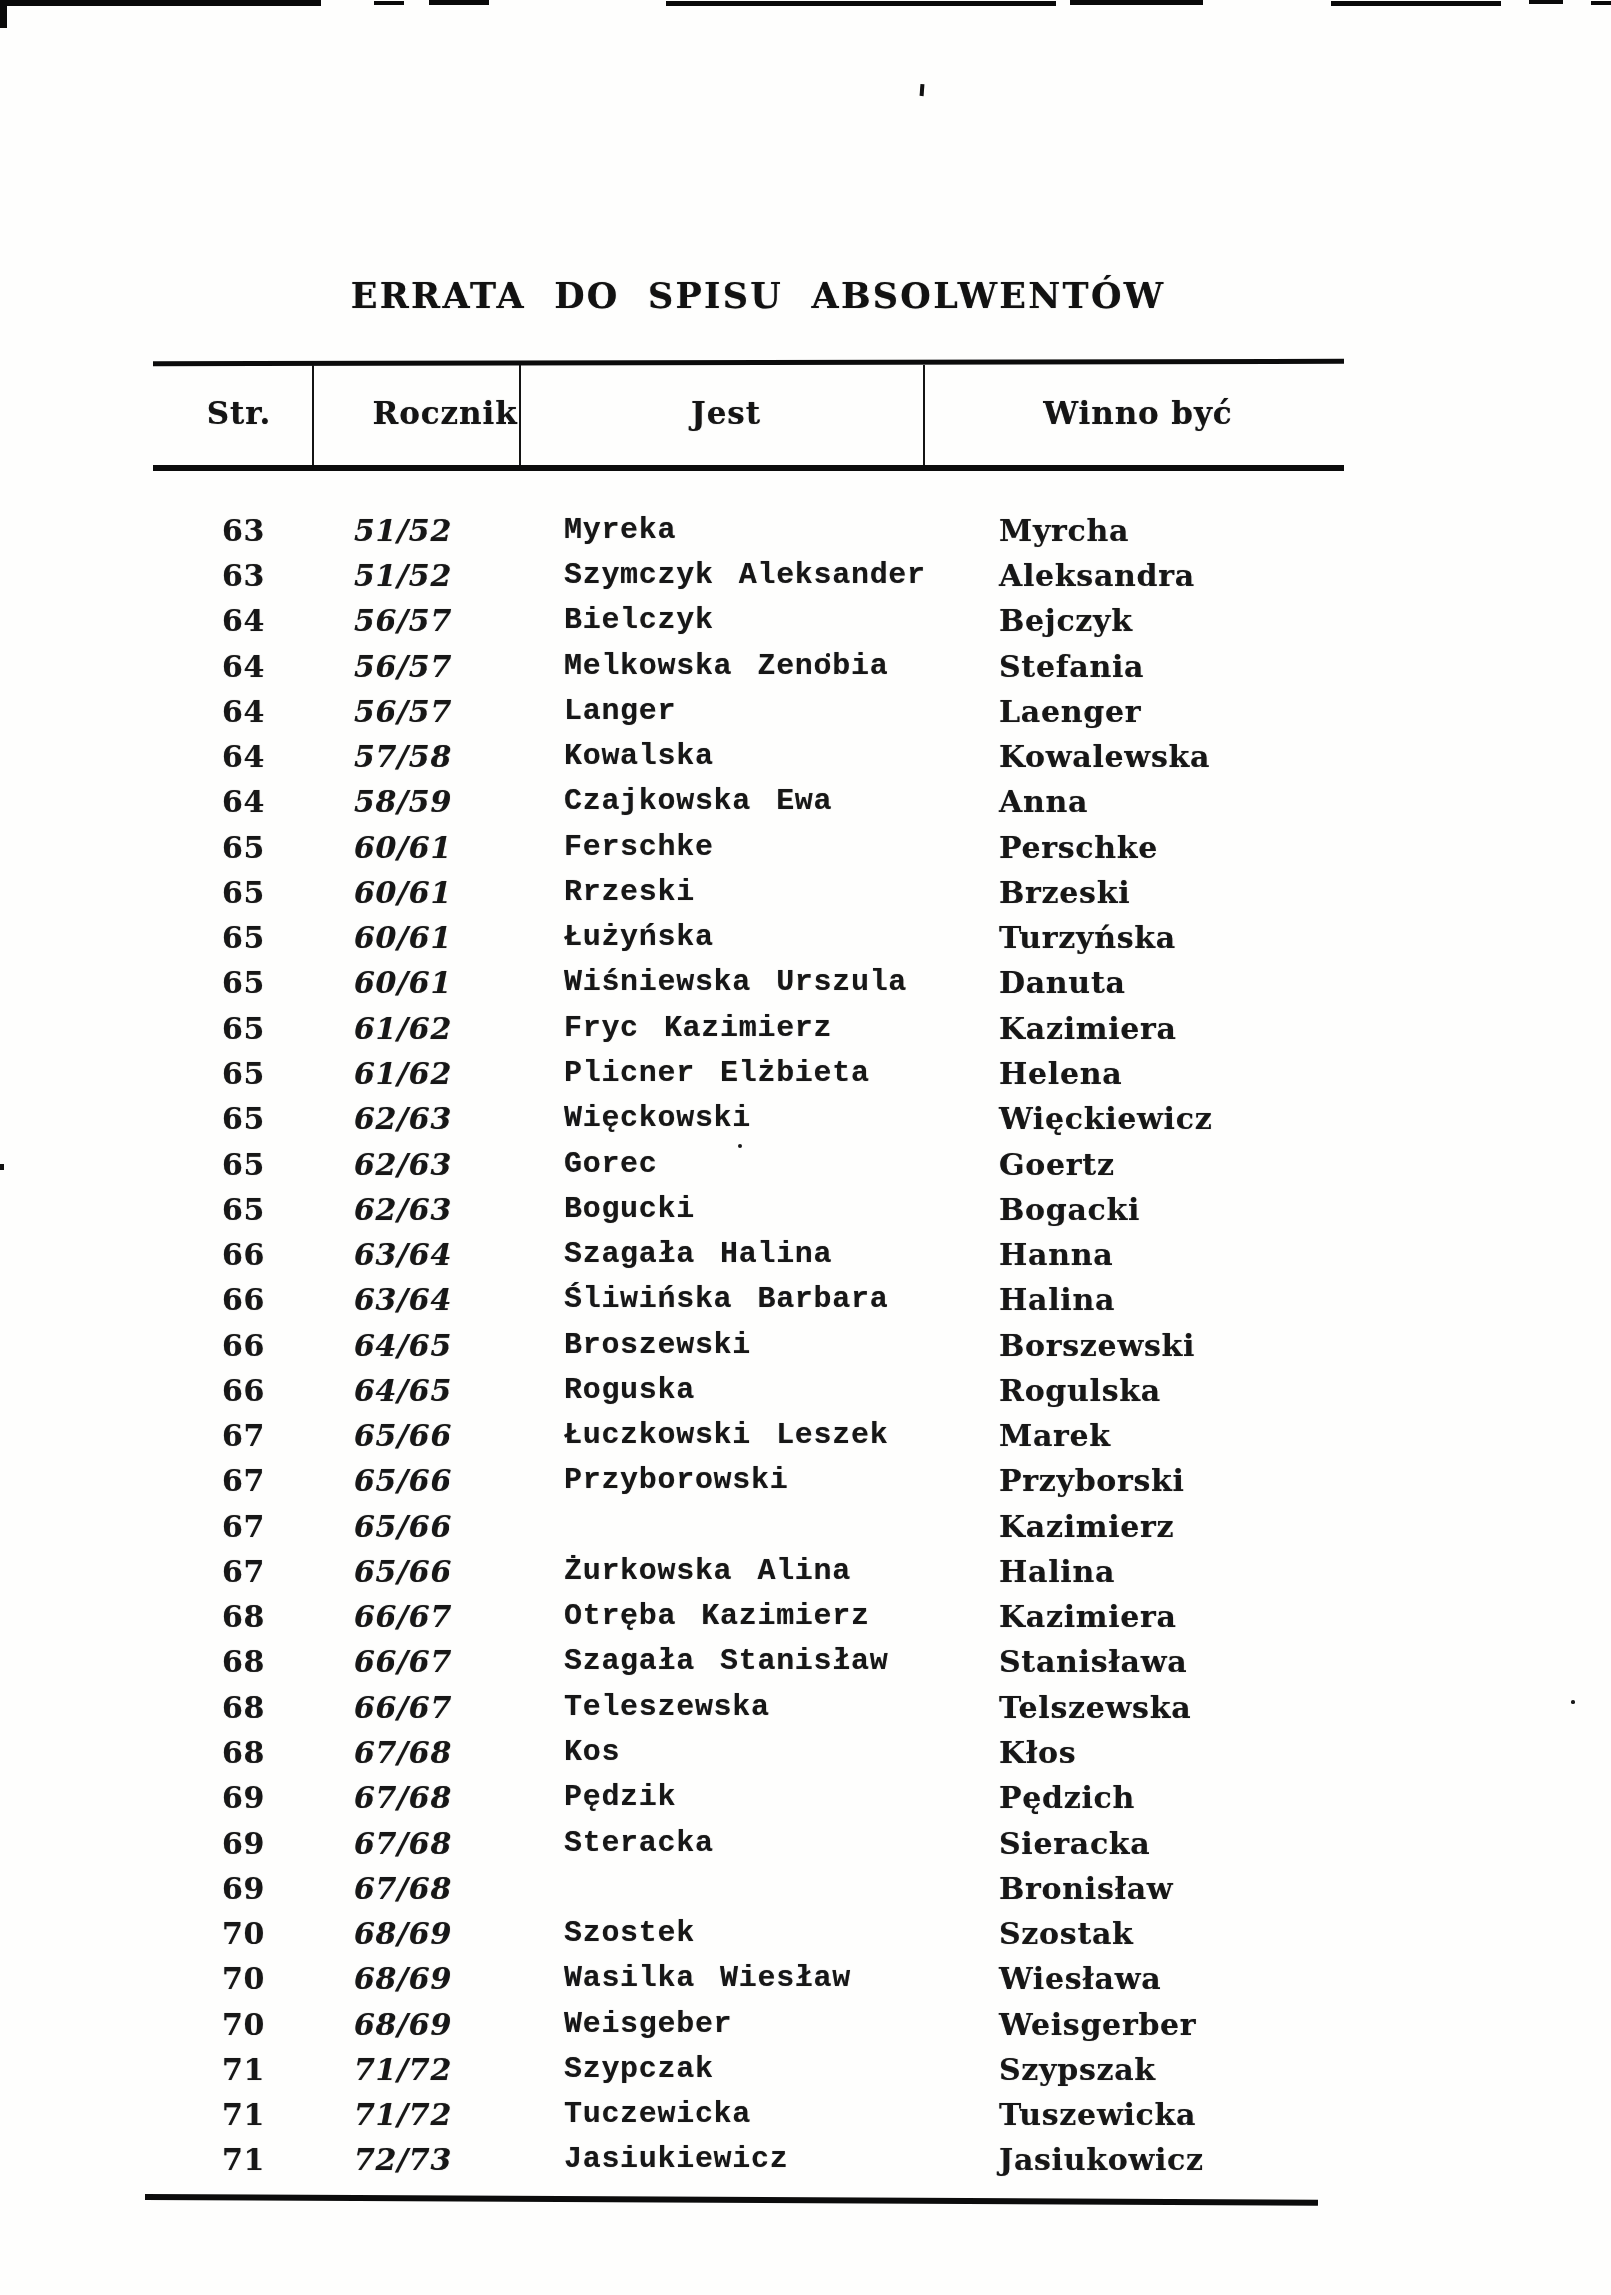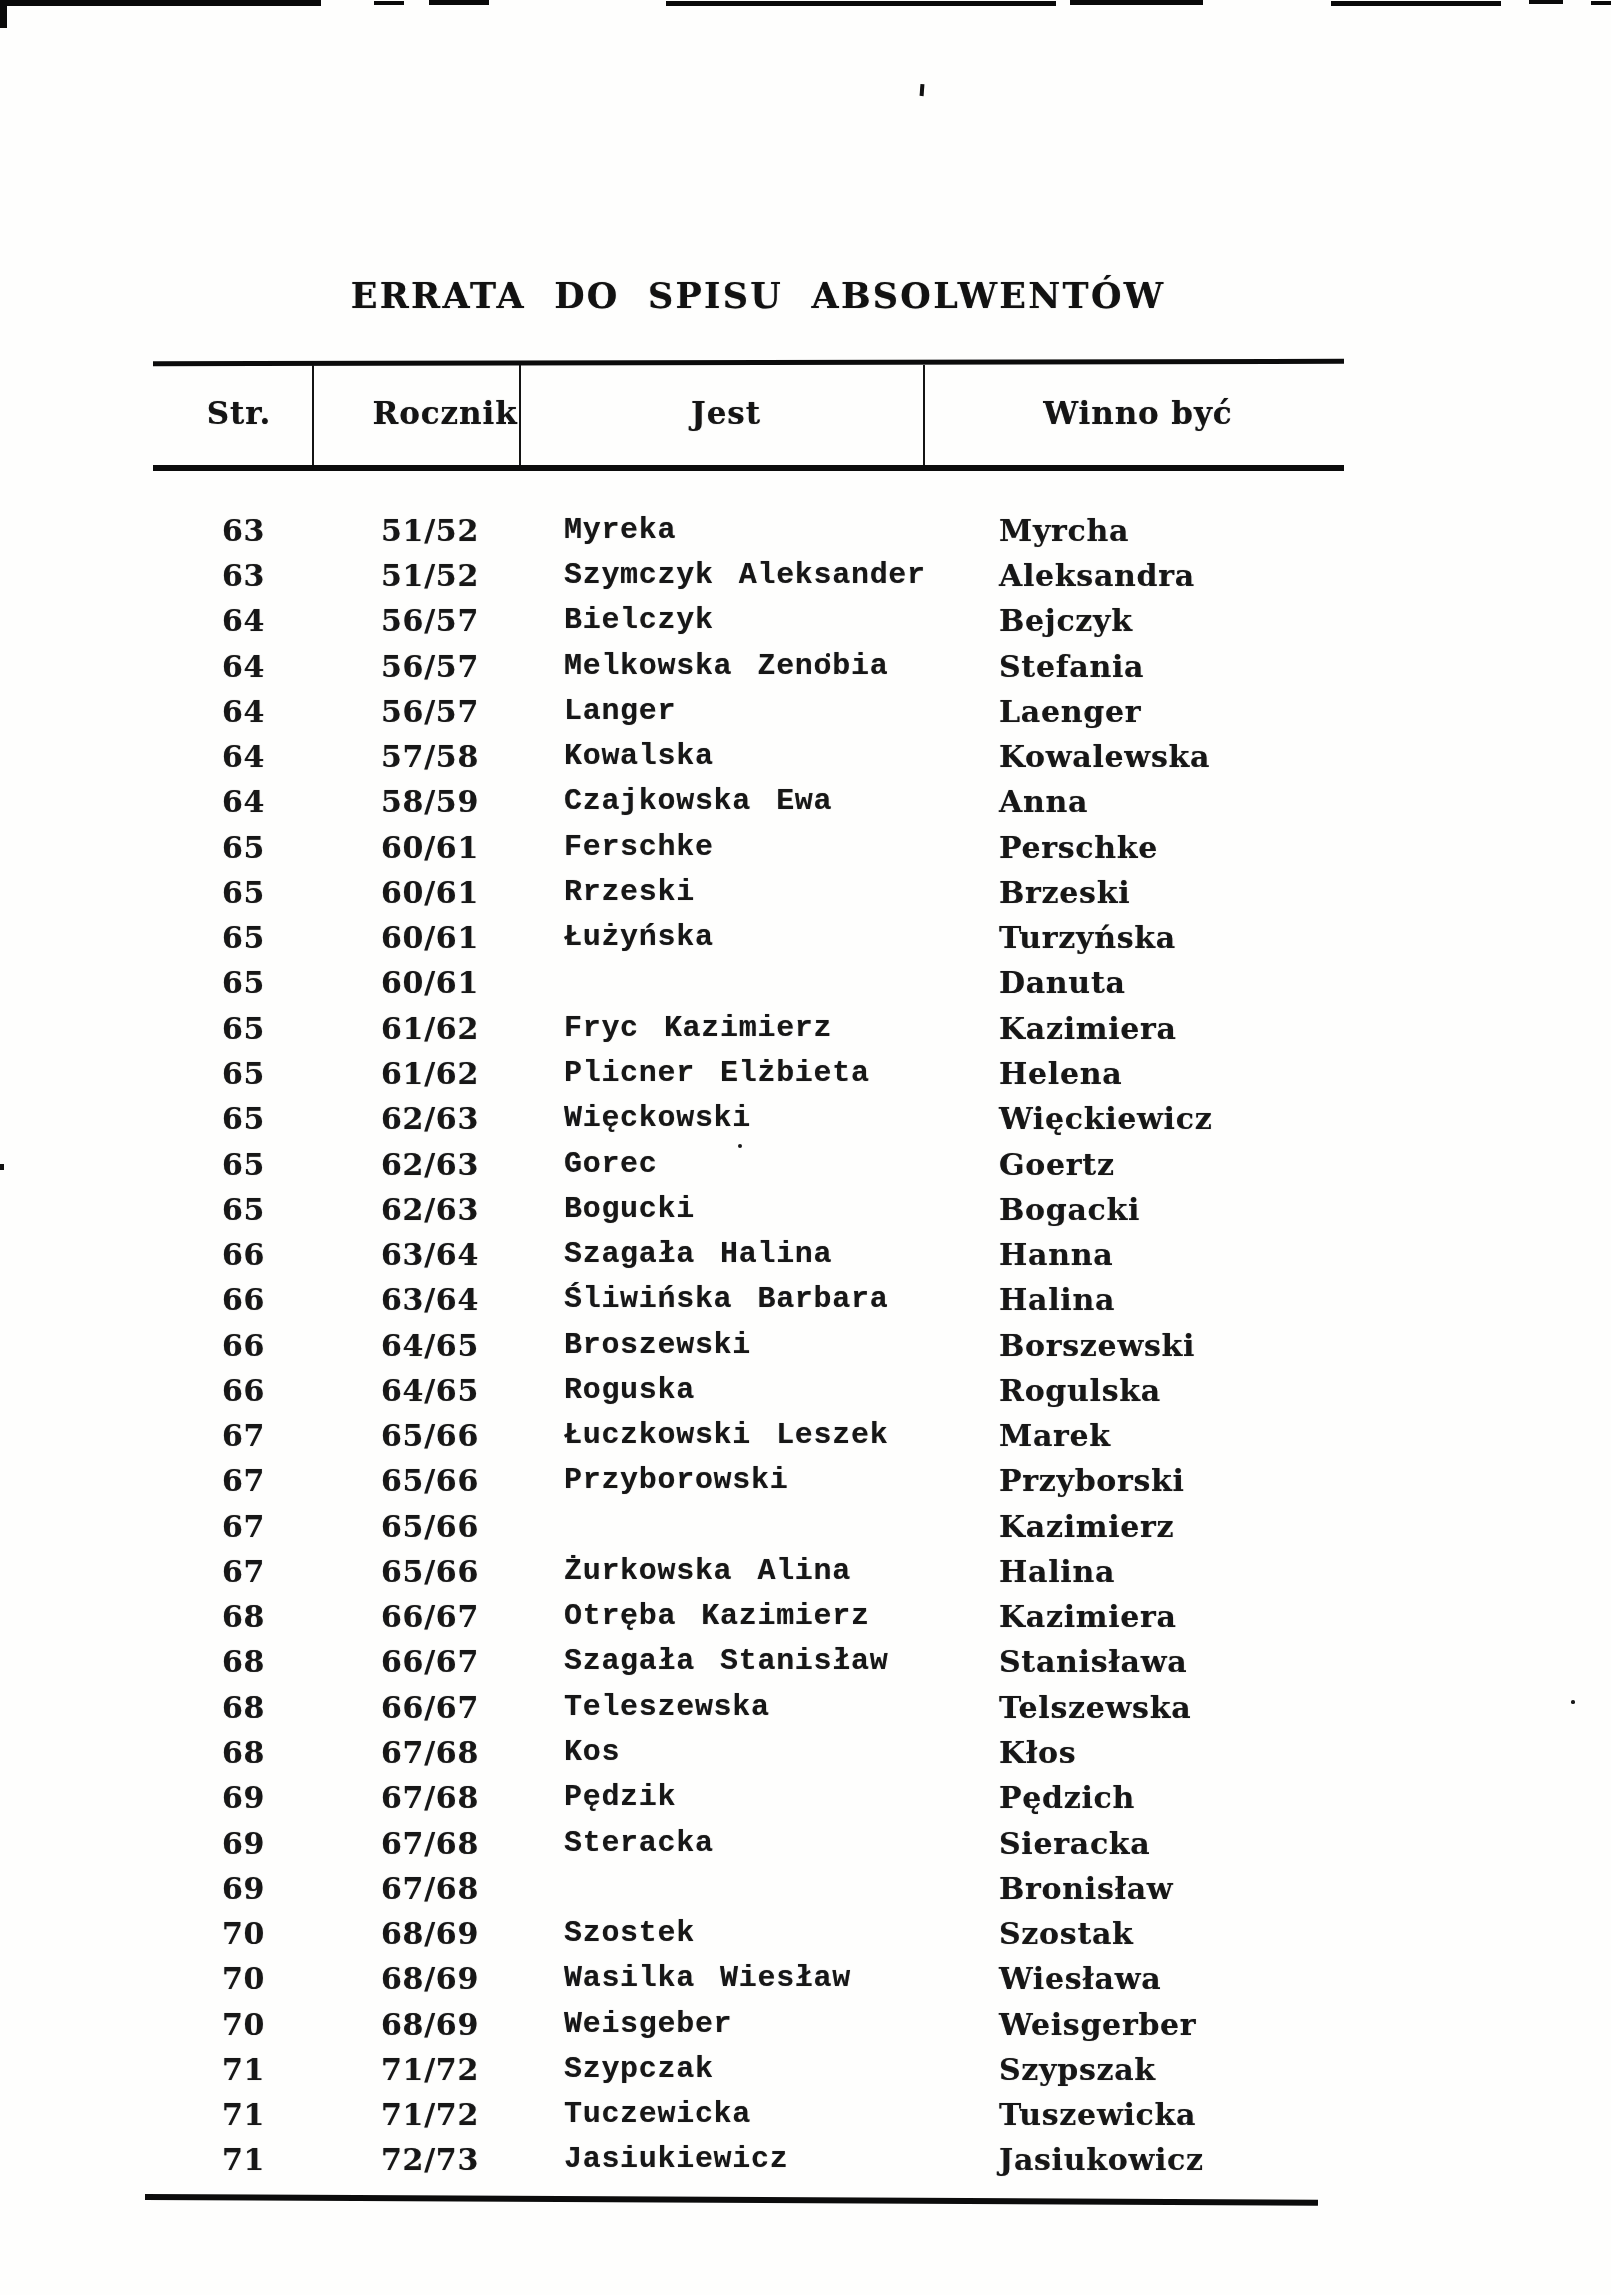--- a/index.html
+++ b/index.html
@@ -53,21 +53,21 @@
   
   #table-body { position: absolute; left: 0; top: 0; width: 1611px; height: 2401px; }
   .row {
     position: absolute; left: 0; width: 1611px; height: 45px;
     font-size: 30px; font-weight: bold; line-height: 45px;
     color: #171717;
     text-shadow: 0 0 0.9px rgba(10,10,10,0.45);
   }
   .c { position: absolute; white-space: nowrap; letter-spacing: 0.7px; }
   .c-str   { left: 184px;  width: 119px; text-align: center; }
-  .c-roc   { left: 354px;  width: 152px; text-align: center; }
+  .c-roc   { left: 354px;  width: 152px; text-align: left; font-style: italic; }
   .c-jest  { left: 564px; word-spacing: 6.4px; font-family: Liberation Mono, monospace; }
   .c-winno { left: 999px; word-spacing: 6.4px; }
 </style>
 </head>
 <body>
 
 <div id="page">
 
   <div>
     <div class="seg" style="left:0;    top:0; width:321px;  height:5.5px;"></div>
@@ -159,20 +159,21 @@
   </div>
         <div class="row" style="top: 915px;">
     <span class="c c-str">65</span>
     <span class="c c-roc">60/61</span>
     <span class="c c-jest">Łużyńska</span>
     <span class="c c-winno">Turzyńska</span>
   </div>
         <div class="row" style="top: 960px;">
     <span class="c c-str">65</span>
     <span class="c c-roc">60/61</span>
+    <span class="c c-jest">Wiśniewska Urszula</span>
     <span class="c c-winno">Danuta</span>
   </div>
         <div class="row" style="top: 1006px;">
     <span class="c c-str">65</span>
     <span class="c c-roc">61/62</span>
     <span class="c c-jest">Fryc Kazimierz</span>
     <span class="c c-winno">Kazimiera</span>
   </div>
         <div class="row" style="top: 1051px;">
     <span class="c c-str">65</span>

